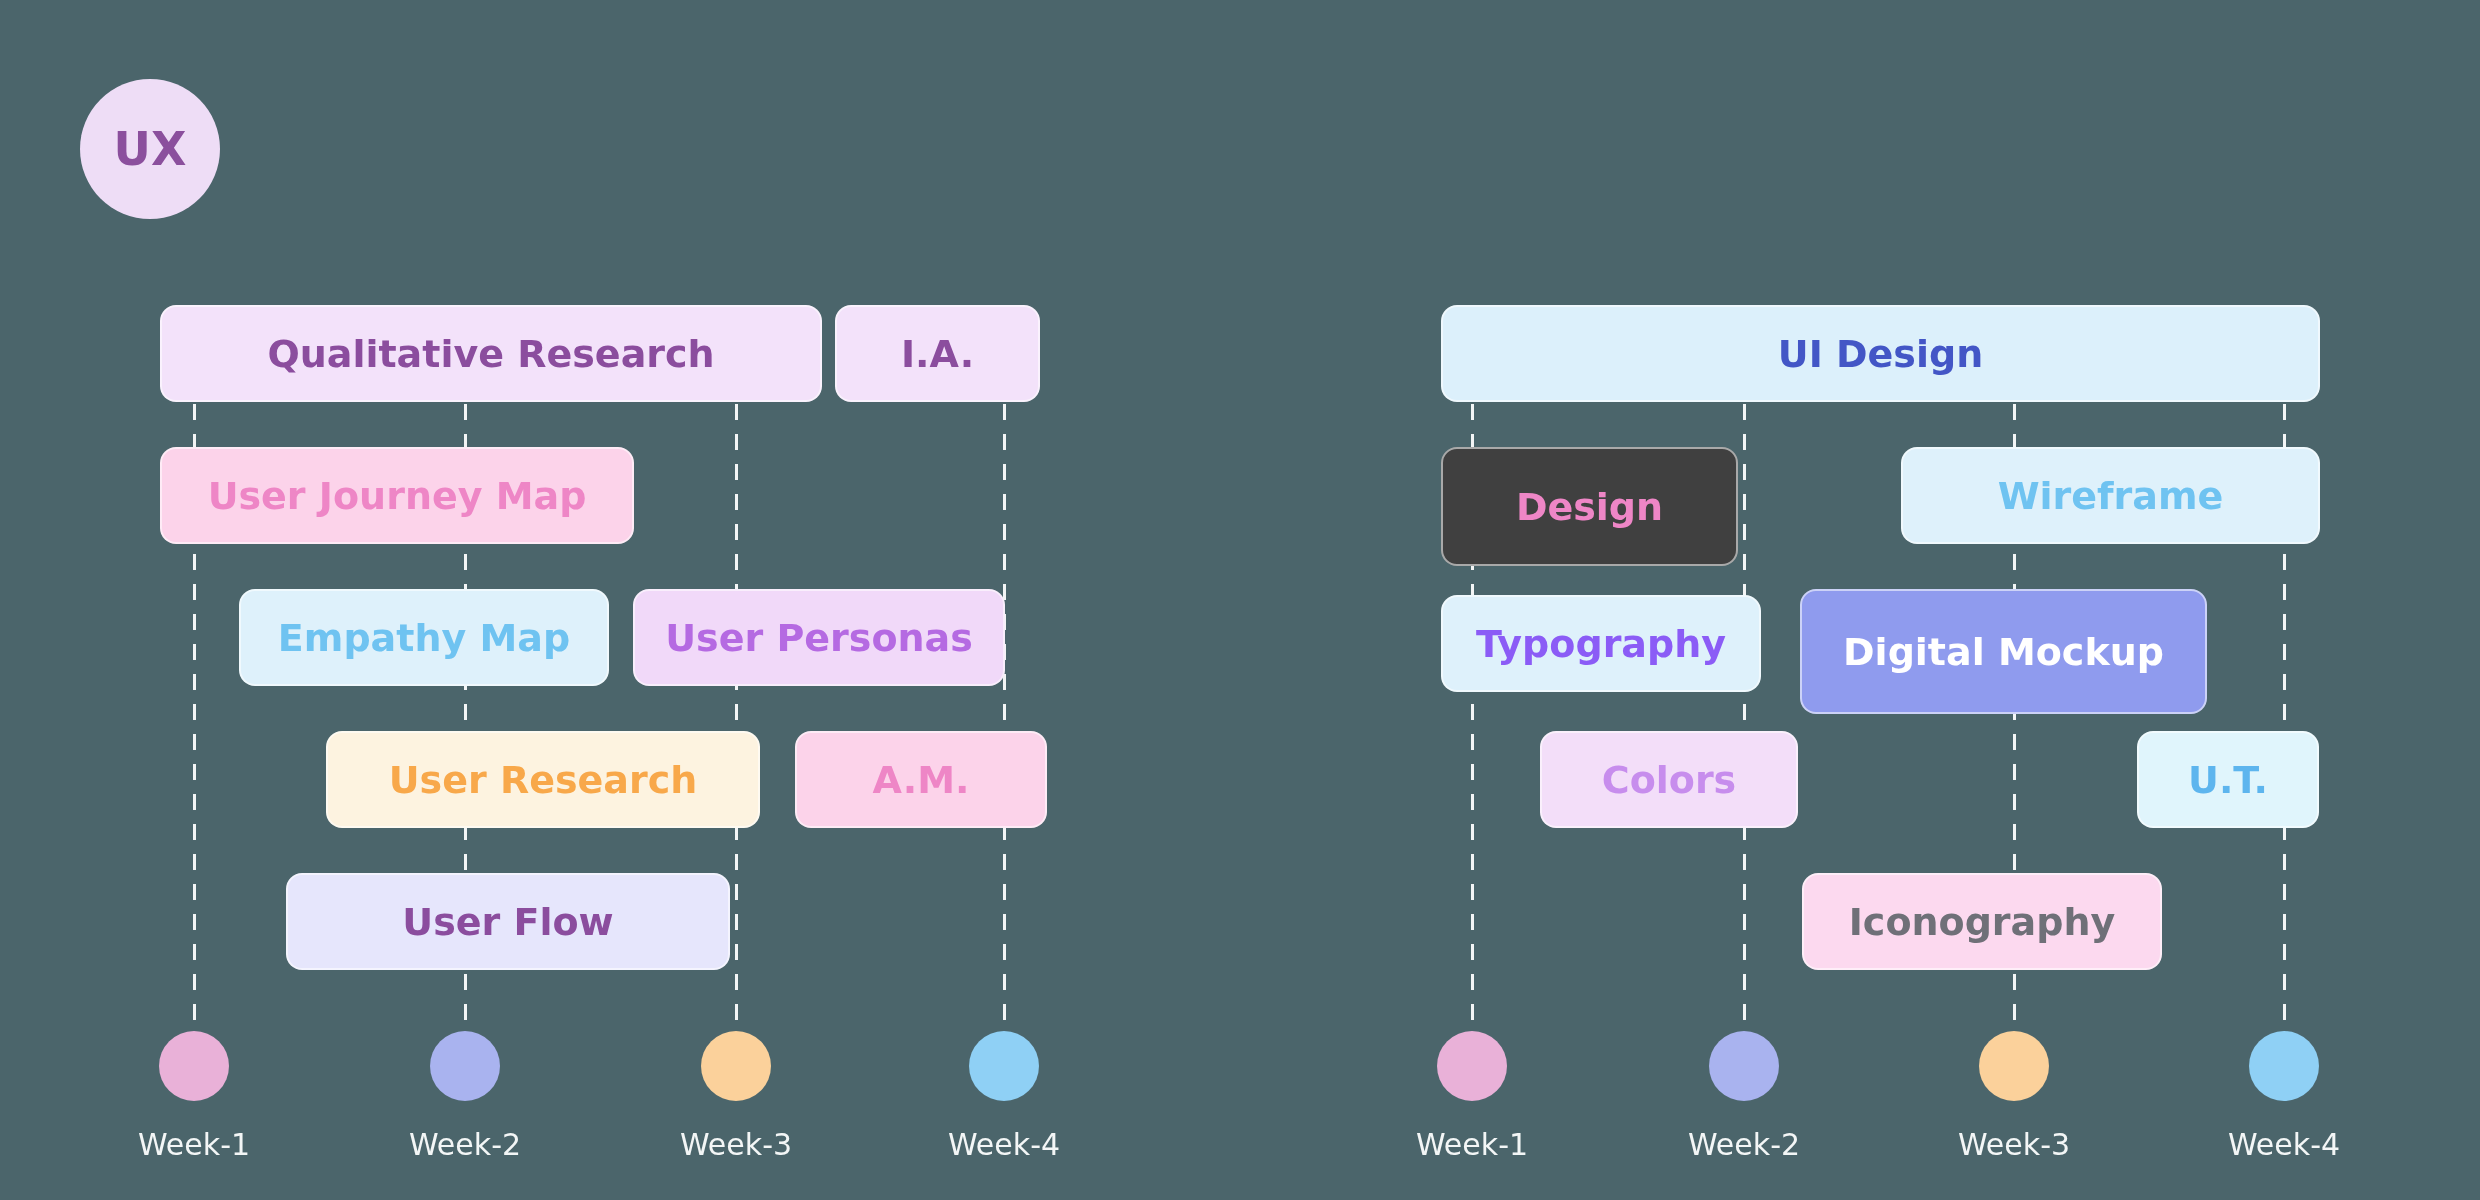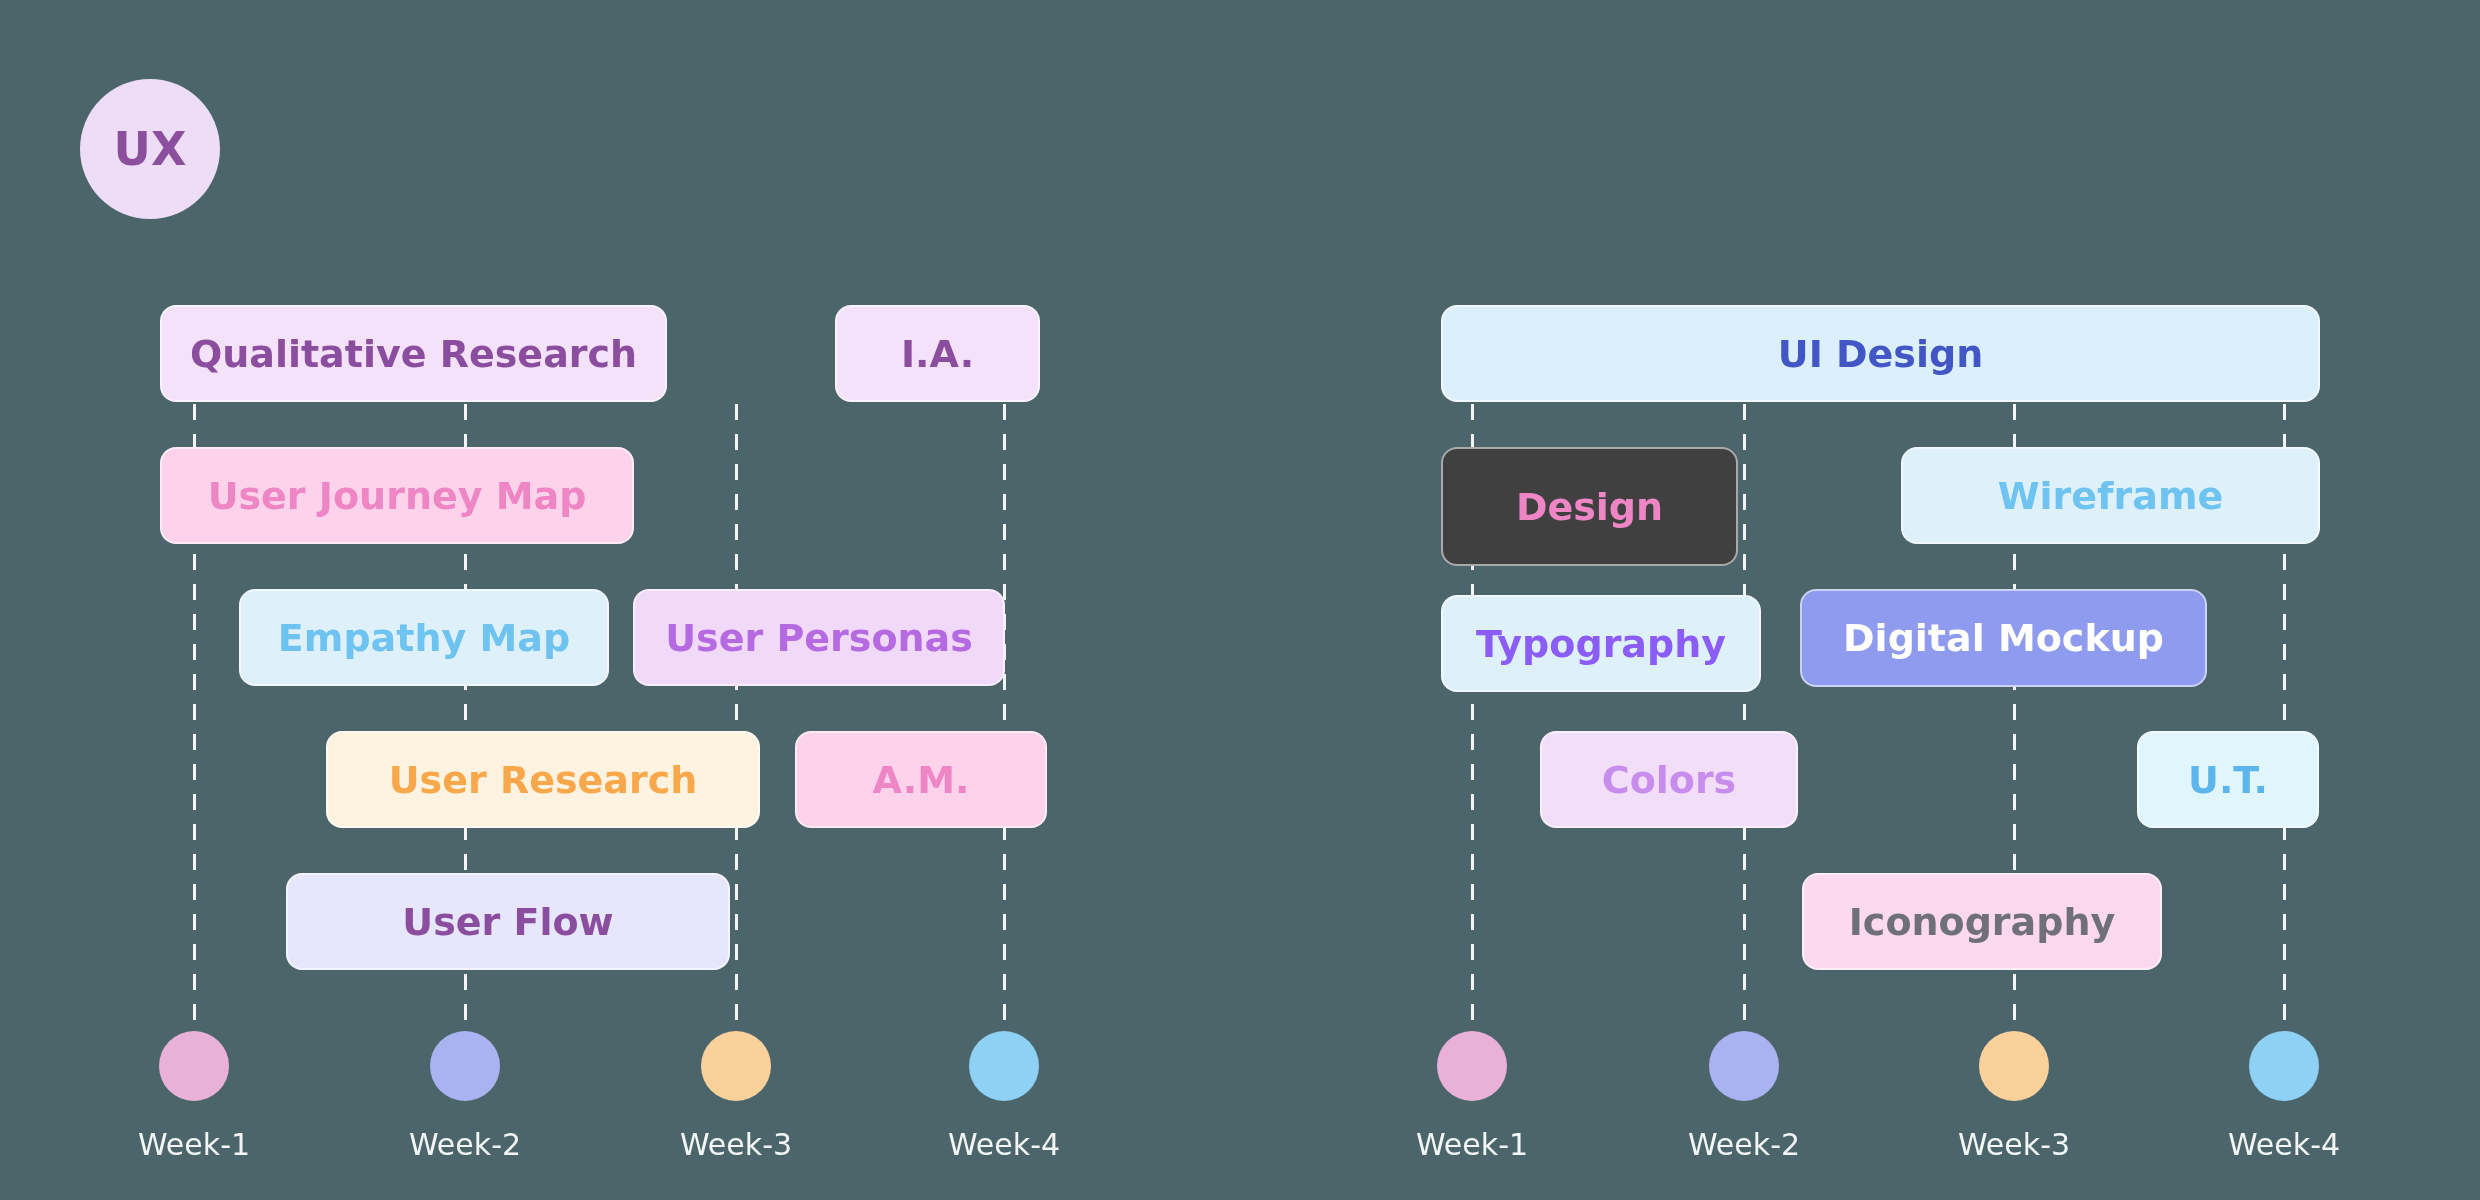--- a/index.html
+++ b/index.html
@@ -37,21 +37,21 @@
       <div class="week-label" style="left: 194px; top: 1127px; color: rgb(243, 246, 246);">Week-1</div>
       <div class="vline" style="left: 463.5px; top: 404px; height: 627px;"></div>
       <div class="dot" style="left: 430px; top: 1031px; width: 70px; height: 70px; background: rgb(169, 179, 239);"></div>
       <div class="week-label" style="left: 465px; top: 1127px; color: rgb(243, 246, 246);">Week-2</div>
       <div class="vline" style="left: 734.5px; top: 404px; height: 627px;"></div>
       <div class="dot" style="left: 701px; top: 1031px; width: 70px; height: 70px; background: rgb(251, 209, 155);"></div>
       <div class="week-label" style="left: 736px; top: 1127px; color: rgb(243, 246, 246);">Week-3</div>
       <div class="vline" style="left: 1002.5px; top: 404px; height: 627px;"></div>
       <div class="dot" style="left: 969px; top: 1031px; width: 70px; height: 70px; background: rgb(143, 208, 245);"></div>
       <div class="week-label" style="left: 1004px; top: 1127px; color: rgb(243, 246, 246);">Week-4</div>
-      <div class="task" style="left: 160px; top: 305px; width: 507px; height: 97px; background: rgb(243, 226, 250); color: rgb(139, 77, 158);">Qualitative Research</div>
+      <div class="task" style="left: 160px; top: 305px; width: 662px; height: 97px; background: rgb(243, 226, 250); color: rgb(139, 77, 158);">Qualitative Research</div>
       <div class="task" style="left: 835px; top: 305px; width: 205px; height: 97px; background: rgb(243, 226, 250); color: rgb(139, 77, 158);">I.A.</div>
       <div class="task" style="left: 160px; top: 447px; width: 474px; height: 97px; background: rgb(252, 211, 234); color: rgb(238, 134, 198); text-align: right;">User Journey Map</div>
       <div class="task" style="left: 223px; top: 589px; width: 370px; height: 97px; background: rgb(222, 241, 251); color: rgb(111, 195, 241); margin-left: 16px;">Empathy Map</div>
       <div class="task" style="left: 633px; top: 589px; width: 372px; height: 97px; background: rgb(241, 217, 249); color: rgb(181, 106, 226);">User Personas</div>
       <div class="task" style="left: 326px; top: 731px; width: 434px; height: 97px; background: rgb(253, 243, 224); color: rgb(248, 168, 74);">User Research</div>
       <div class="task" style="left: 783px; top: 731px; width: 252px; height: 97px; background: rgb(252, 211, 234); color: rgb(238, 134, 198); margin-left: 12px;">A.M.</div>
       <div class="task" style="left: 286px; top: 873px; width: 444px; height: 97px; background: rgb(230, 230, 252); color: rgb(139, 77, 158);">User Flow</div>
       <div class="vline" style="left: 1470.5px; top: 404px; height: 627px;"></div>
       <div class="dot" style="left: 1437px; top: 1031px; width: 70px; height: 70px; background: rgb(233, 177, 216);"></div>
       <div class="week-label" style="left: 1472px; top: 1127px; color: rgb(243, 246, 246);">Week-1</div>
@@ -61,18 +61,18 @@
       <div class="vline" style="left: 2012.5px; top: 404px; height: 627px;"></div>
       <div class="dot" style="left: 1979px; top: 1031px; width: 70px; height: 70px; background: rgb(251, 209, 155);"></div>
       <div class="week-label" style="left: 2014px; top: 1127px; color: rgb(243, 246, 246);">Week-3</div>
       <div class="vline" style="left: 2282.5px; top: 404px; height: 627px;"></div>
       <div class="dot" style="left: 2249px; top: 1031px; width: 70px; height: 70px; background: rgb(143, 208, 245);"></div>
       <div class="week-label" style="left: 2284px; top: 1127px; color: rgb(243, 246, 246);">Week-4</div>
       <div class="task" style="left: 1441px; top: 305px; width: 879px; height: 97px; background: rgb(220, 240, 251); color: rgb(67, 86, 198);">UI Design</div>
       <div class="task" style="left: 1441px; top: 447px; width: 297px; height: 119px; background: #404040; color: rgb(238, 134, 198);">Design</div>
       <div class="task" style="left: 1901px; top: 447px; width: 419px; height: 97px; background: rgb(222, 241, 251); color: rgb(111, 195, 241);">Wireframe</div>
       <div class="task" style="left: 1441px; top: 589px; width: 320px; height: 97px; background: rgb(222, 241, 251); color: #8b5cf6; margin-top: 6px;">Typography</div>
-      <div class="task" style="left: 1800px; top: 589px; width: 407px; height: 98px; background: rgb(143, 155, 238); color: rgb(255, 255, 255);">Digital Mockup</div>
+      <div class="task" style="left: 1800px; top: 589px; width: 407px; height: 125px; background: rgb(143, 155, 238); color: rgb(255, 255, 255);">Digital Mockup</div>
       <div class="task" style="left: 1540px; top: 731px; width: 258px; height: 97px; background: rgb(243, 222, 249); color: rgb(199, 141, 237);">Colors</div>
       <div class="task" style="left: 2137px; top: 731px; width: 182px; height: 97px; background: rgb(224, 245, 252); color: rgb(93, 181, 238);">U.T.</div>
       <div class="task" style="left: 1802px; top: 873px; width: 360px; height: 97px; background: rgb(252, 217, 239); color: rgb(111, 112, 120);">Iconography</div>
     </div>
 </div>
 
 </body></html>

